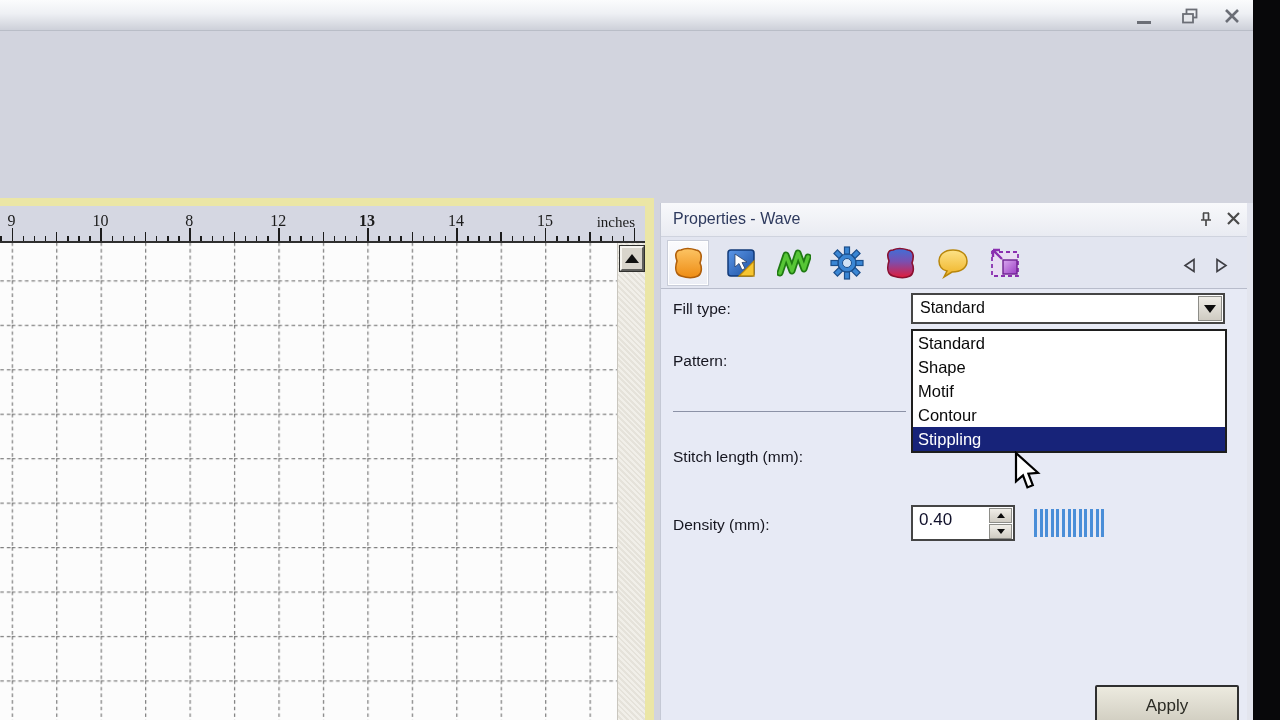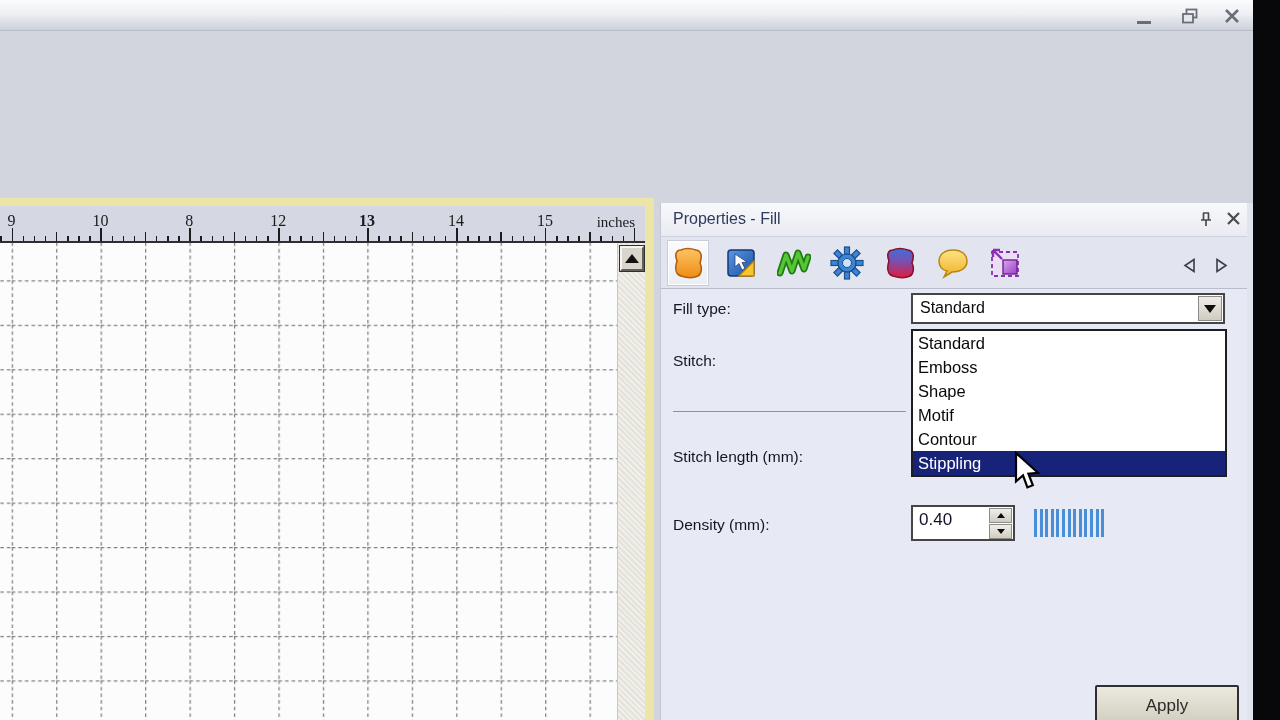--- a/index.html
+++ b/index.html
@@ -188,21 +188,21 @@
       <div class="vscroll">
         <div class="scroll-up">
           <div class="tri-up-big"></div>
         </div>
       </div>
     </div>
   </div>
 
   <div class="panel">
     <div class="panel-header">
-      <span class="panel-title">Properties - Fill</span>
+      <span class="panel-title">Properties - Wave</span>
       <div class="pin-btn">
         <svg width="16" height="18" viewBox="0 0 16 18">
           <path d="M5 2 H11 M10.5 2 V9 M5.5 2 V9 M3 9 H13 M8 9 V15" fill="none" stroke="#4a4a4a" stroke-width="1.7"></path>
         </svg>
       </div>
       <div class="panel-close">
         <svg width="15" height="15" viewBox="0 0 15 15">
           <path d="M2 2 L13 13 M13 2 L2 13" stroke="#4a4a4a" stroke-width="2.2"></path>
         </svg>
       </div>
@@ -306,21 +306,21 @@
     </div>
 
     <span class="field-label" style="top:97px">Fill type:</span>
     <div class="combobox">
       <span class="combo-value">Standard</span>
       <div class="combo-arrow-btn">
         <div class="tri-down"></div>
       </div>
     </div>
 
-    <span class="field-label" style="top:149px">Stitch:</span>
+    <span class="field-label" style="top:149px">Pattern:</span>
     <div class="separator"></div>
     <span class="field-label" style="top:245px">Stitch length (mm):</span>
     <span class="field-label" style="top:313px">Density (mm):</span>
 
     <div class="spinner">
       <input type="text" value="0.40" style="">
       <div class="spin-btn up">
           <div class="tri-up small"></div>
         </div>
       <div class="spin-btn down">
@@ -338,21 +338,20 @@
         <span class="stripe" style="background: rgb(74, 142, 216);"></span>
         <span class="stripe" style="background: rgb(74, 142, 216);"></span>
         <span class="stripe" style="background: rgb(74, 142, 216);"></span>
         <span class="stripe" style="background: rgb(74, 142, 216);"></span>
         <span class="stripe" style="background: rgb(74, 142, 216);"></span>
         <span class="stripe" style="background: rgb(74, 142, 216);"></span>
       </div>
 
     <div class="listbox" id="fill-type-listbox">
         <div class="list-item">Standard</div>
-        <div class="list-item">Emboss</div>
         <div class="list-item">Shape</div>
         <div class="list-item">Motif</div>
         <div class="list-item">Contour</div>
         <div class="list-item selected">Stippling</div>
       </div>
 
     <svg class="cursor" width="28" height="40" viewBox="0 0 14 20">
       <path d="M1.5,1 L1.5,15.2 L5,12.2 L7.2,18.2 L9.9,17.1 L7.7,11.3 L12.5,10.9 Z" fill="#fff" stroke="#000" stroke-width="1.1"></path>
     </svg>
 

